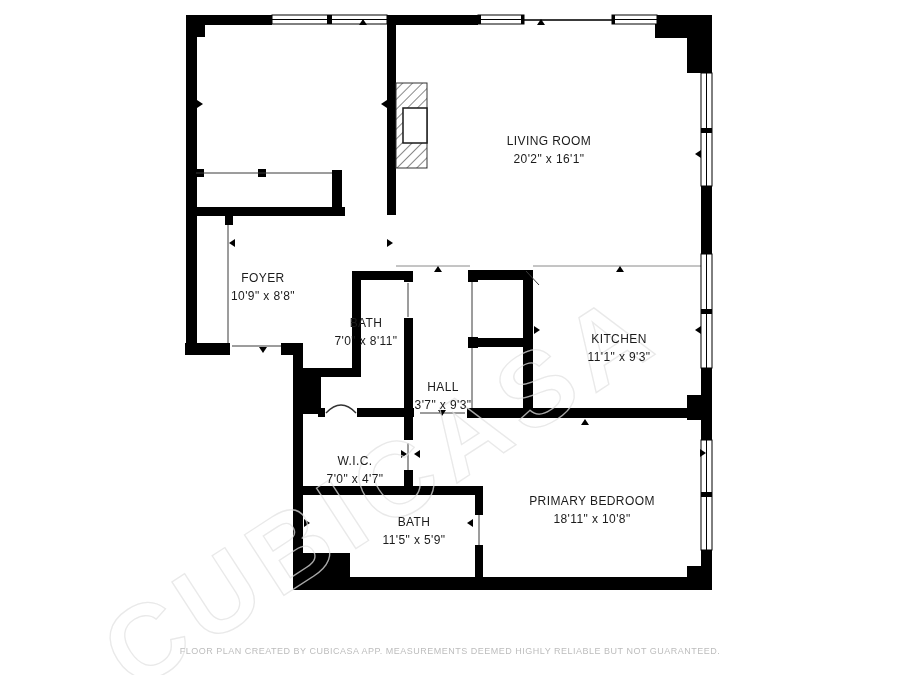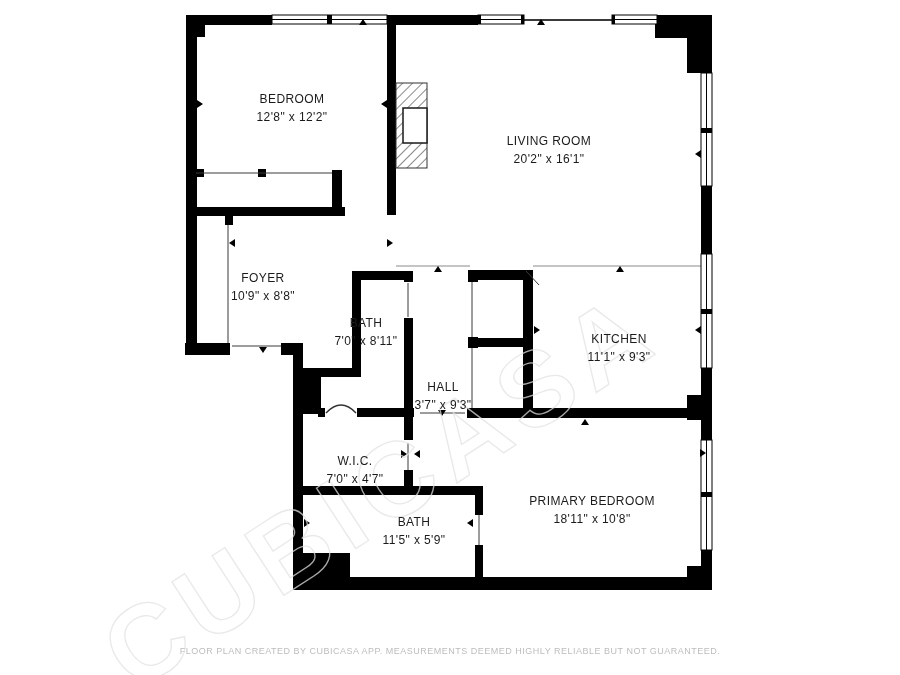--- a/index.html
+++ b/index.html
@@ -162,24 +162,20 @@
       <path d="M473 519 v8 l-6 -4 z"></path>
       <path d="M351 487 h8 l-4 6 z"></path>
       <path d="M408 583 h8 l-4 -6 z"></path>
       <path d="M579 583 h8 l-4 -6 z"></path>
       <path d="M249 214 h8 l-4 -6 z"></path>
     </g>
 
     <text transform="translate(400 520) rotate(-33)" text-anchor="middle" font-size="105" font-weight="bold" letter-spacing="10" fill="none" stroke="#e2e2e2" stroke-width="1.3" opacity="0.75">CUBICASA</text>
   </svg>
 
-  <div class="room-label" style="left:292px;top:108px;">
-    <span class="room-name">BEDROOM</span>
-    <span class="room-dims">12'8" x 12'2"</span>
-  </div>
   <div class="room-label" style="left:549px;top:150px;">
     <span class="room-name">LIVING ROOM</span>
     <span class="room-dims">20'2" x 16'1"</span>
   </div>
   <div class="room-label" style="left:263px;top:287px;">
     <span class="room-name">FOYER</span>
     <span class="room-dims">10'9" x 8'8"</span>
   </div>
   <div class="room-label" style="left:366px;top:332px;">
     <span class="room-name">BATH</span>

